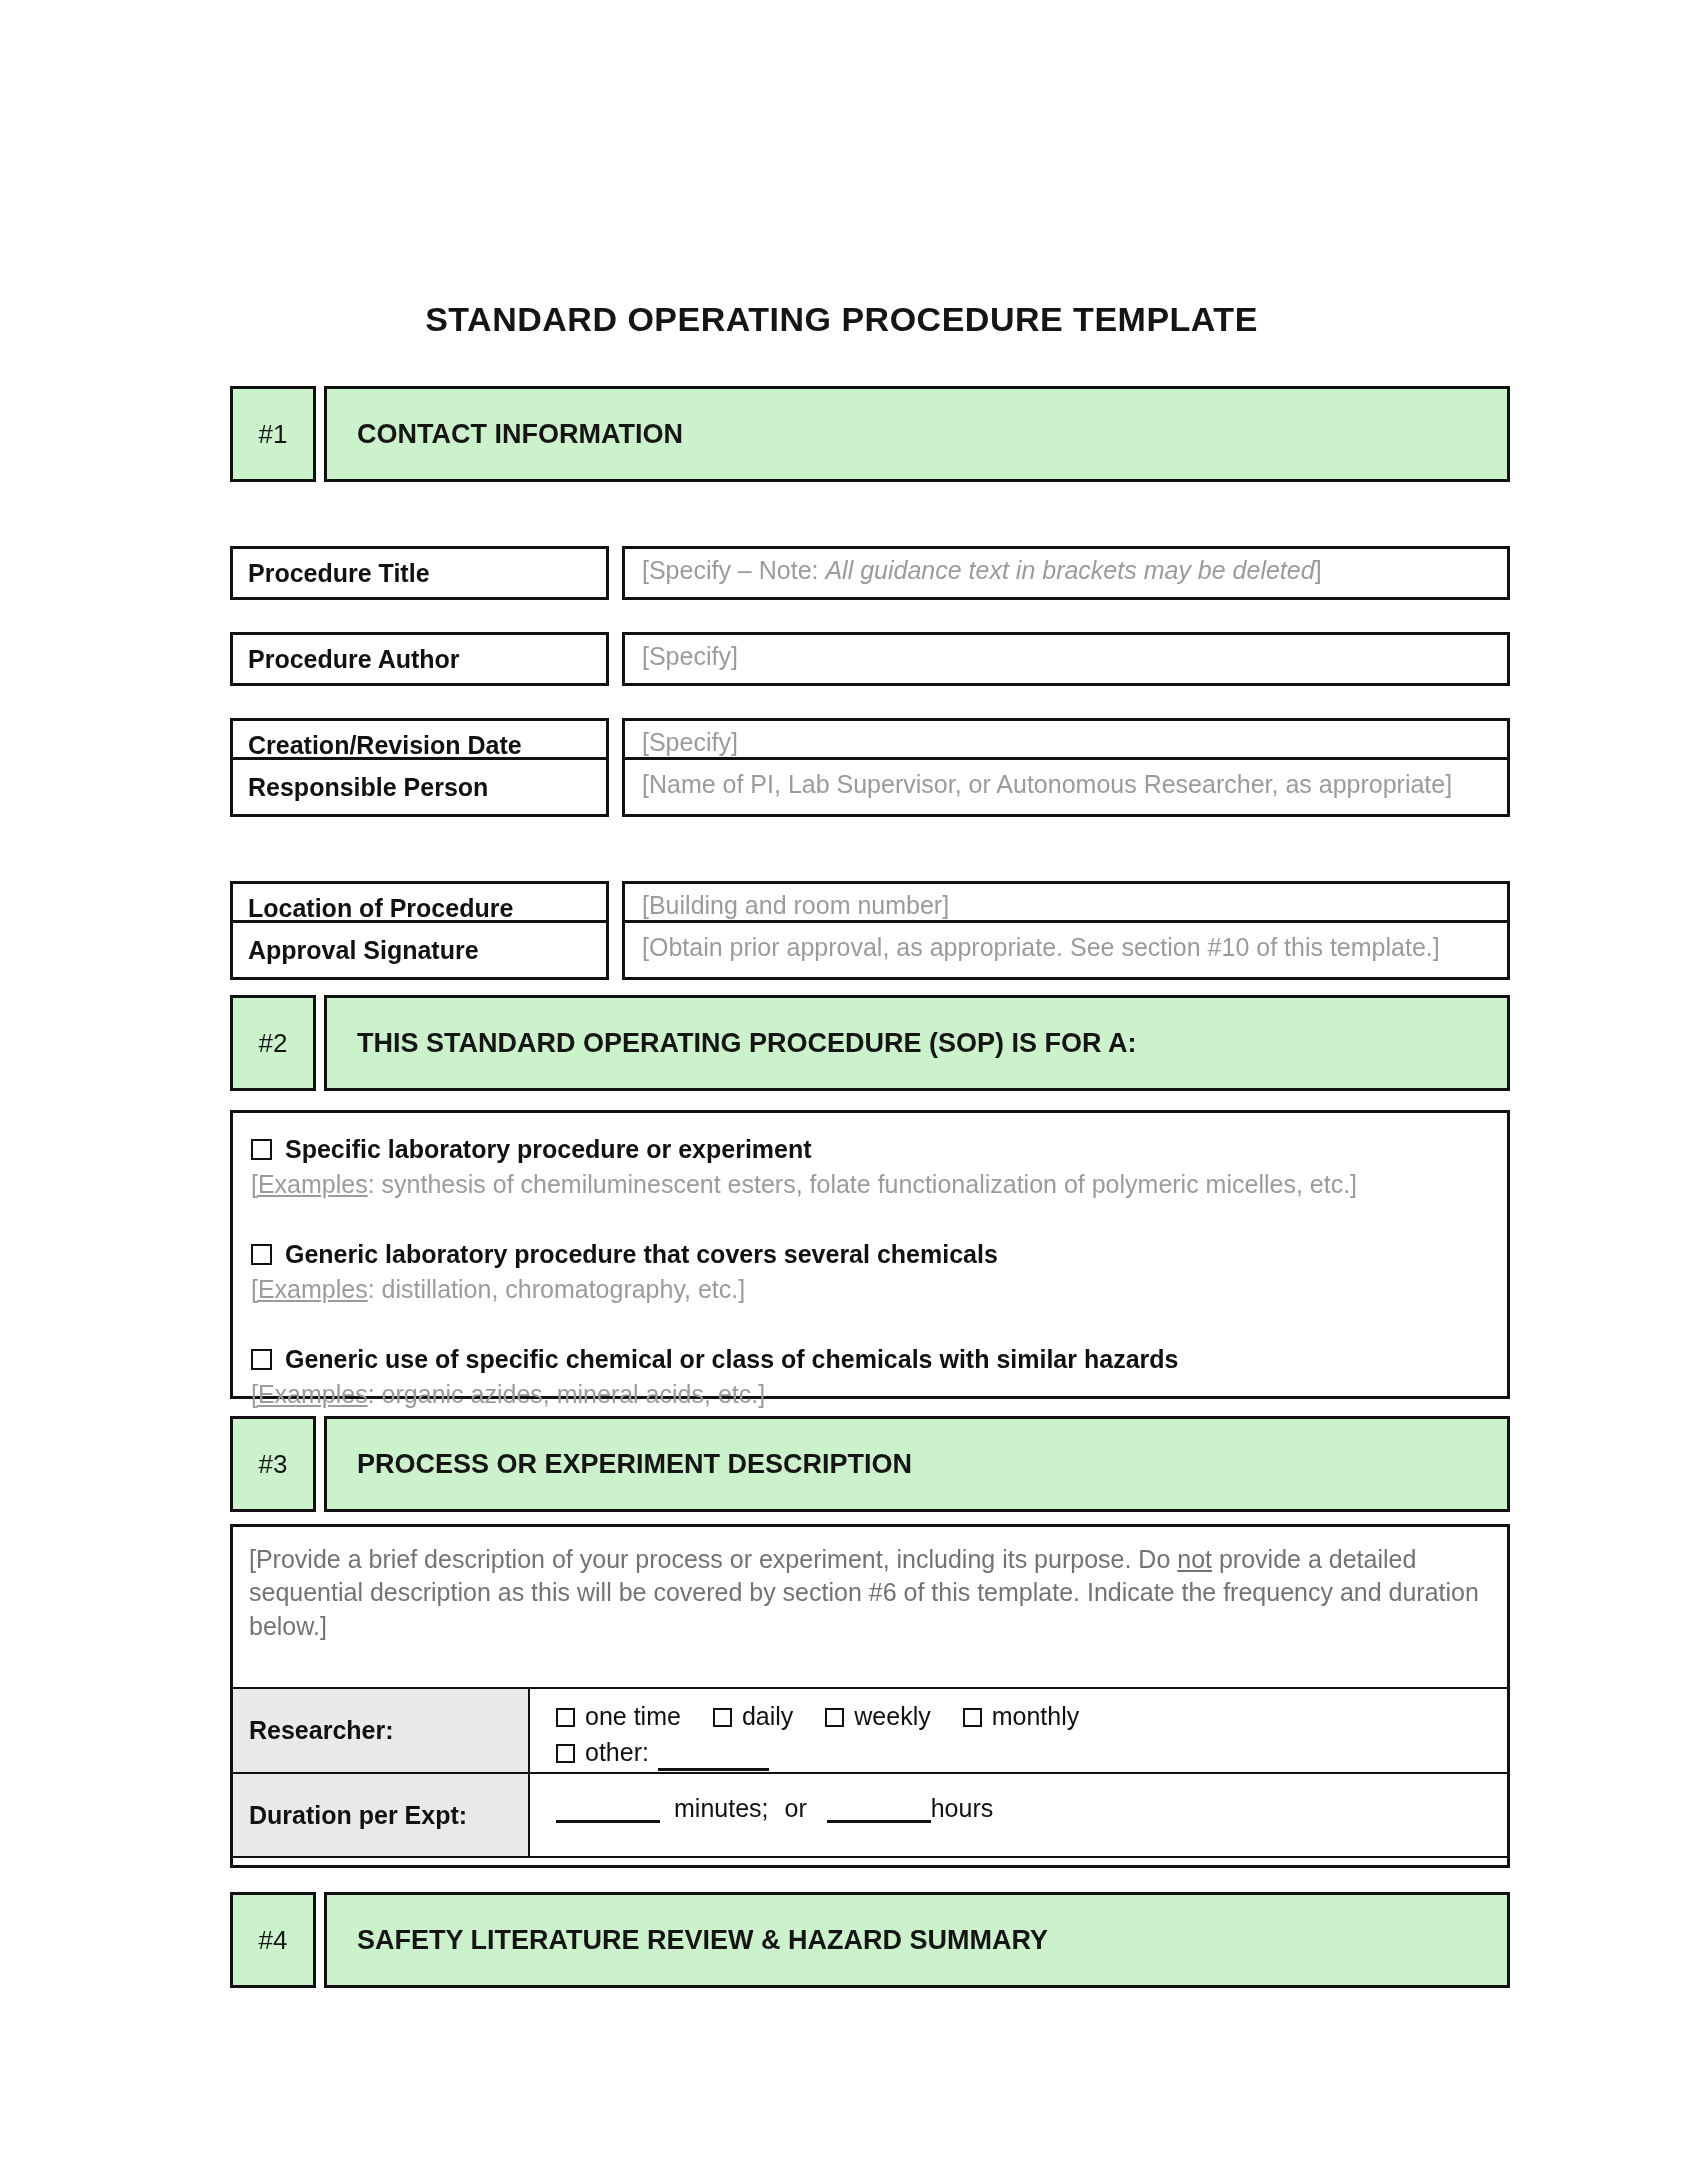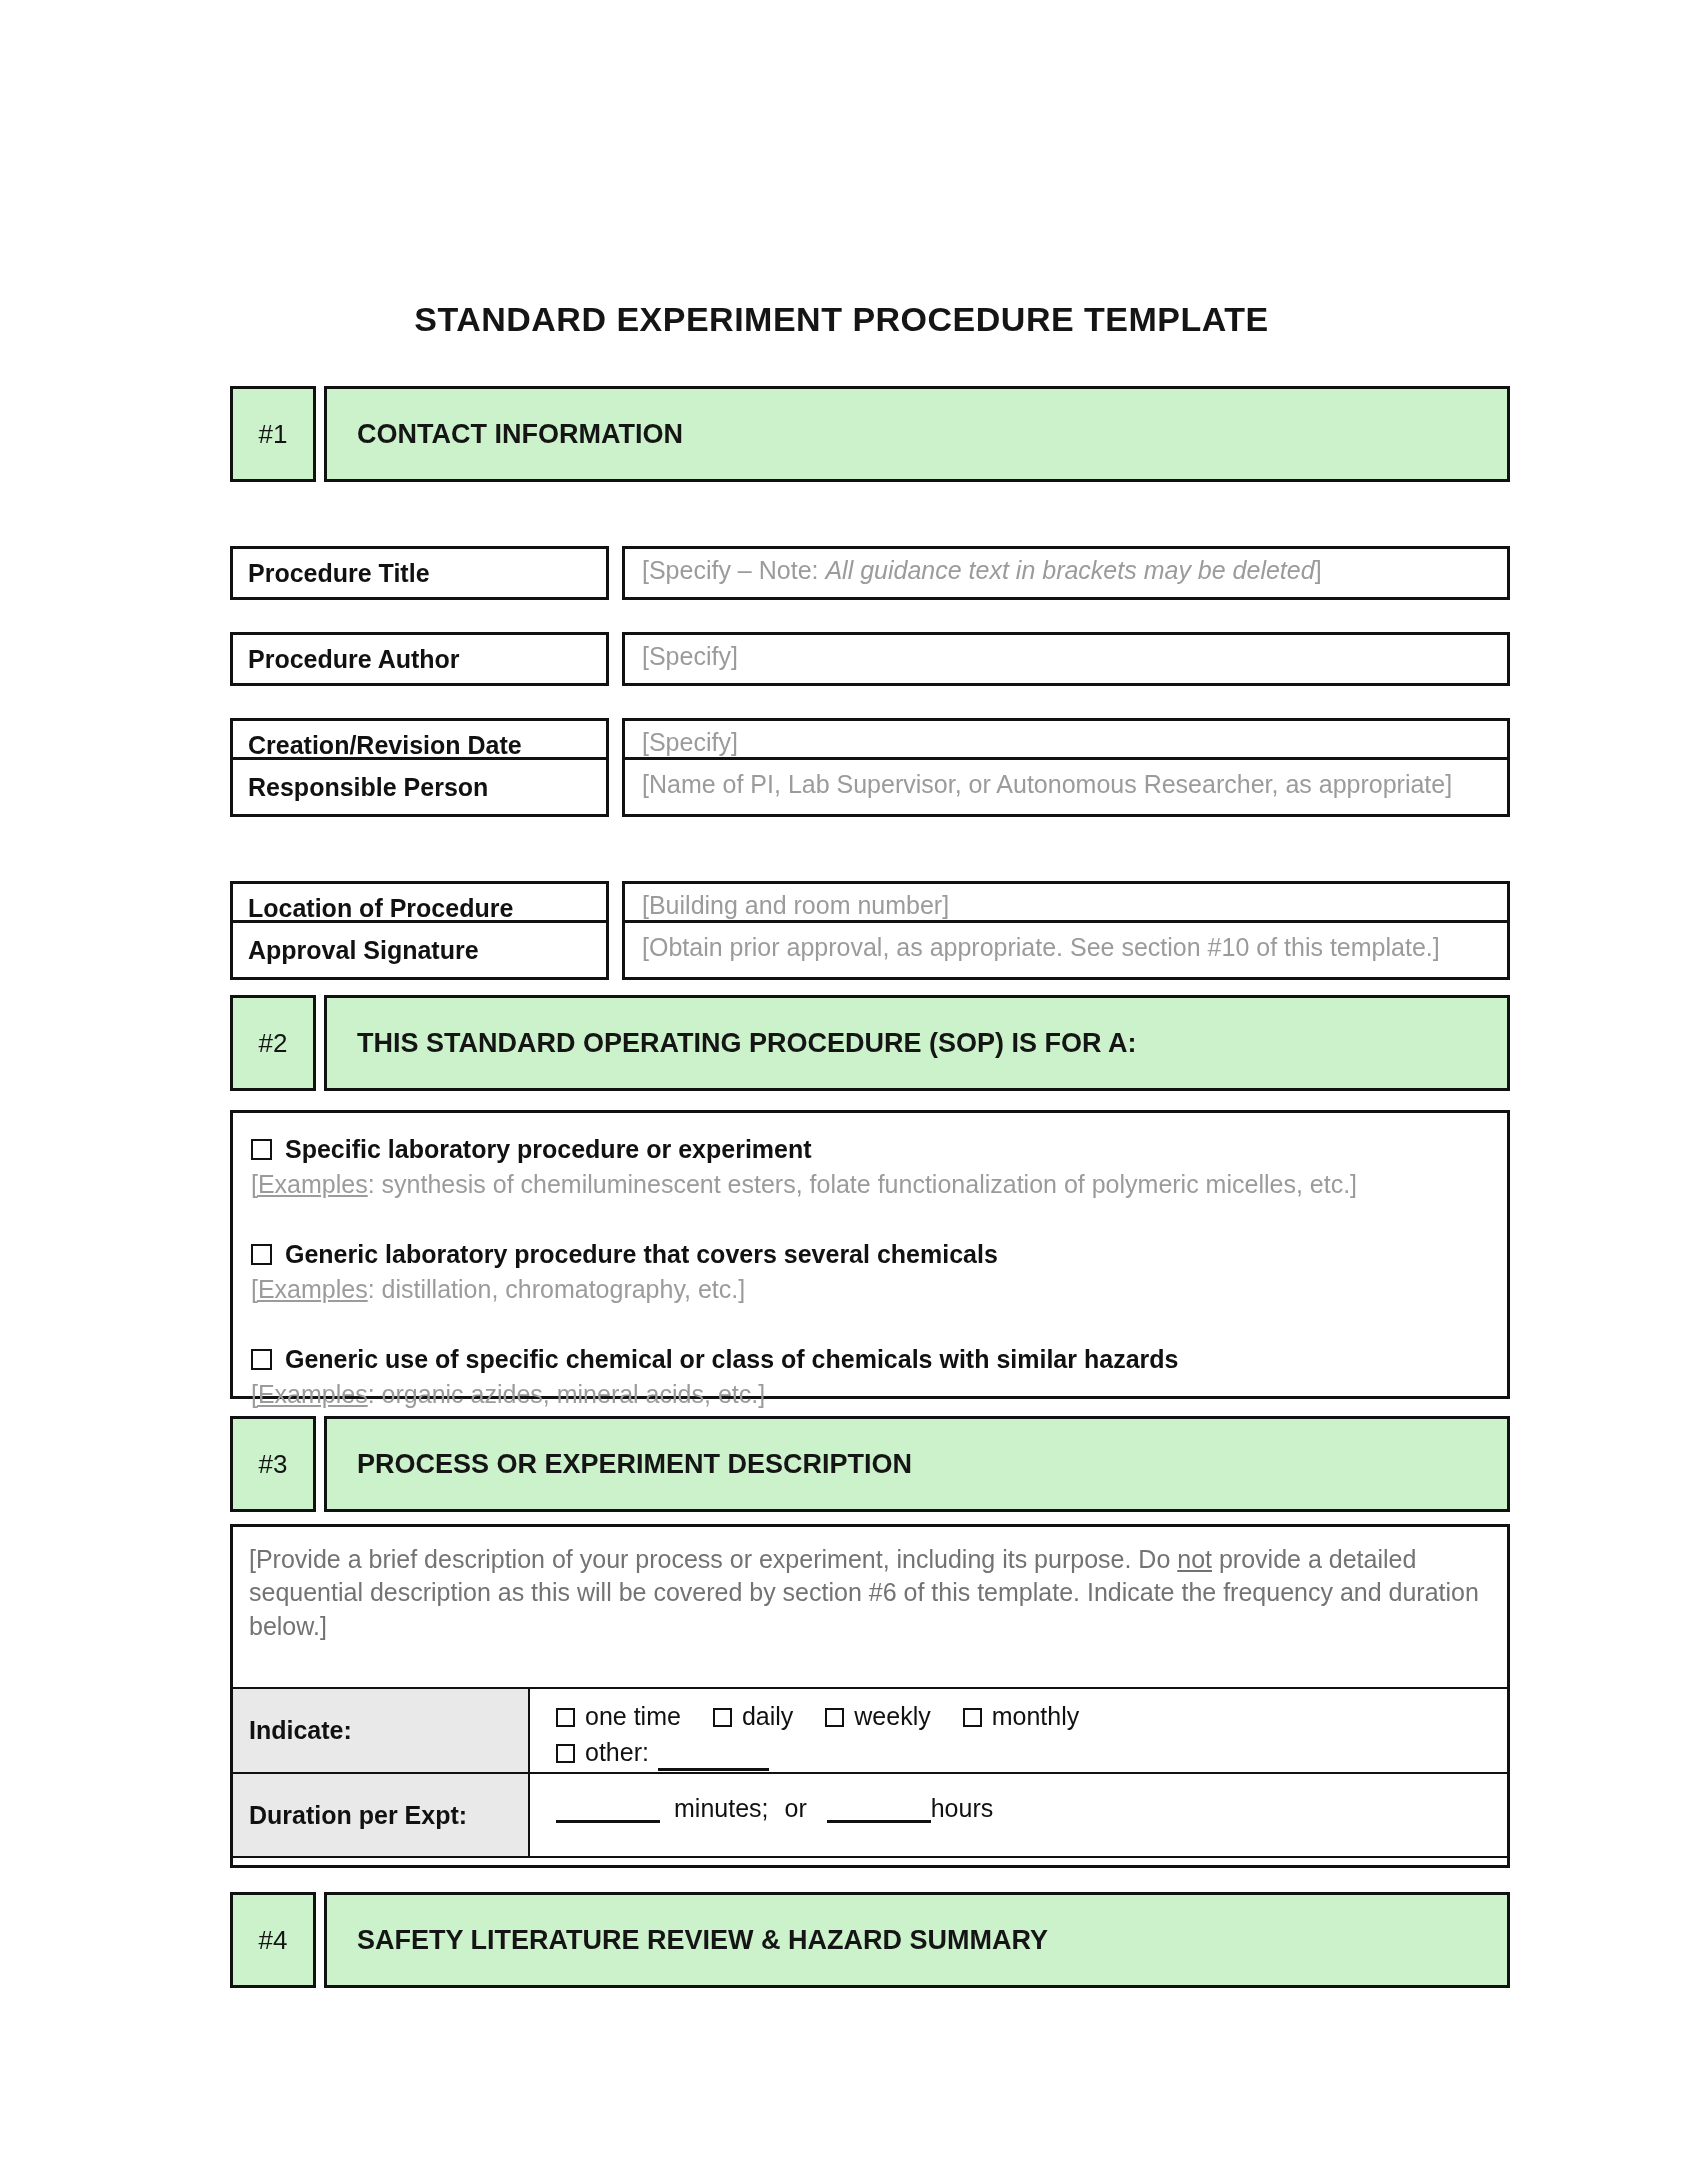--- a/index.html
+++ b/index.html
@@ -101,21 +101,21 @@
   .blank.min-blank { margin-right: 14px; }
   .blank.hr-blank { margin-left: 12px; margin-right: 0; }
   .w-min { margin-right: 16px; }
   .w-or { margin-right: 8px; }
 </style>
 </head>
 <body>
 
 <div class="page">
 
-  <div class="doc-title">STANDARD EXPERIMENT PROCEDURE TEMPLATE</div>
+  <div class="doc-title">STANDARD OPERATING PROCEDURE TEMPLATE</div>
 
   <div class="content">
 
     <div class="sec-header">
       <div class="sec-num">#1</div>
       <div class="sec-gap"></div>
       <div class="sec-title">CONTACT INFORMATION</div>
     </div>
 
     <div class="c-table">
@@ -219,21 +219,21 @@
 
     <div class="gap12"></div>
 
     <div class="desc-box">
 
       <div class="desc-text">
         <span>[Provide a brief description of your process or experiment, including its purpose. Do </span><span class="u">not</span><span> provide a detailed sequential description as this will be covered by section #6 of this template.  Indicate the frequency and duration below.]</span>
       </div>
 
       <div class="sub-row freq-row">
-        <div class="sub-label">Indicate:</div>
+        <div class="sub-label">Researcher:</div>
         <div class="freq-value">
           <div>
             <span class="freq-opt"><span class="cb sm"></span><span>one time</span></span><span class="freq-opt"><span class="cb sm"></span><span>daily</span></span><span class="freq-opt"><span class="cb sm"></span><span>weekly</span></span><span class="freq-opt"><span class="cb sm"></span><span>monthly</span></span>
           </div>
           <div>
             <span class="cb sm"></span><span>other:</span><span class="blank other-blank"></span>
           </div>
         </div>
       </div>
 

